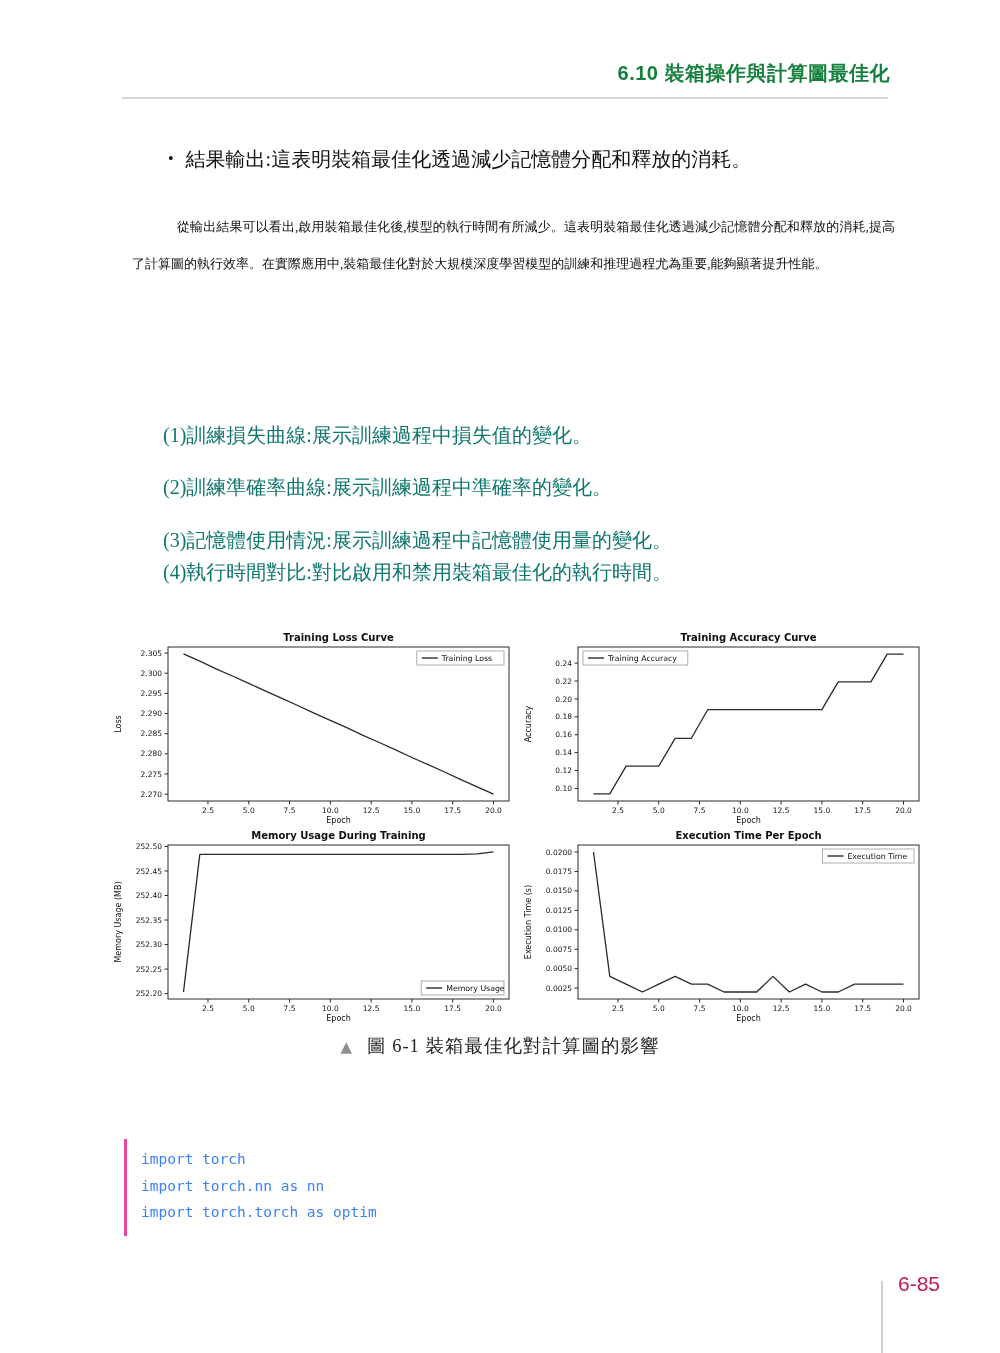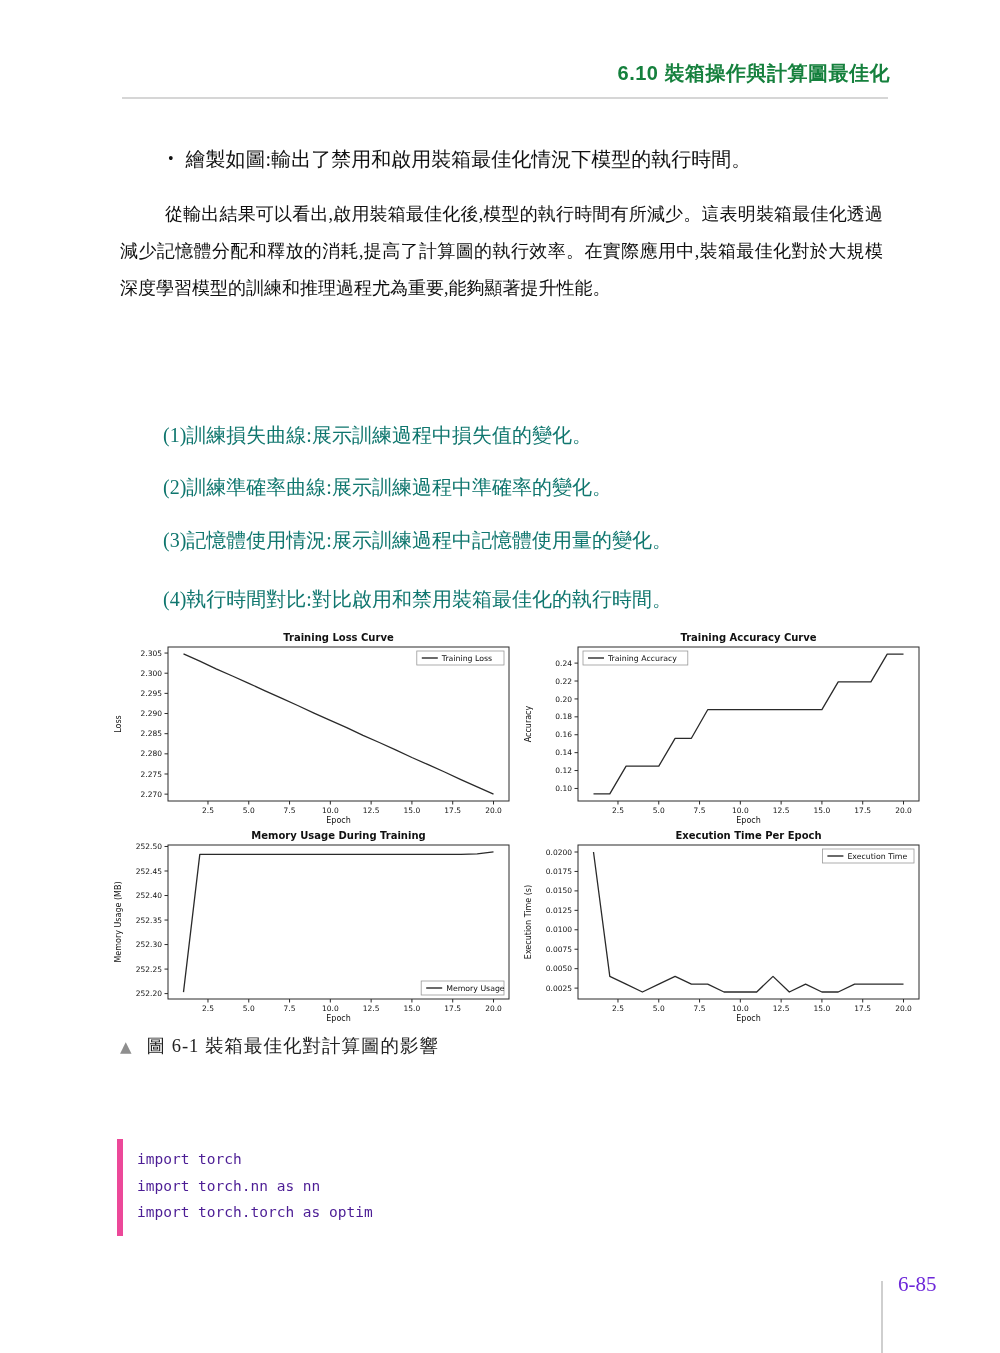--- a/index.html
+++ b/index.html
@@ -8,56 +8,56 @@
   .page{position:absolute;inset:0;background:#fff;overflow:hidden;}
 
   .header-title{position:absolute;top:60px;left:120px;width:770px;text-align:right;
     font-family:"Liberation Sans",sans-serif;font-size:20px;font-weight:600;color:#15803d;
     letter-spacing:0.5px;}
   .header-rule{position:absolute;top:97px;left:122px;width:766px;height:2px;background:#d6d6d6;}
 
   .bullet{position:absolute;top:144px;left:168px;width:720px;font-size:20px;line-height:30px;}
   .bullet-marker{margin-right:12px;font-size:16px;vertical-align:2px;}
 
-  .para{margin:0;position:absolute;left:120px;width:763px;font-size:18px;line-height:37px;
+  .para{margin:12px;position:absolute;left:120px;width:763px;font-size:13px;line-height:37px;
         text-align:justify;color:#101010;}
   .p1{top:196px;text-indent:45px;}
   .p2{top:361px;text-indent:45px;}
   .p3{top:1094px;text-indent:35px;}
 
   .list-item{position:absolute;left:163px;width:720px;font-size:20px;line-height:30px;color:#0f766e;}
-  .li1{top:420px;} .li2{top:472px;} .li3{top:525px;} .li4{top:584px;}
+  .li1{top:420px;} .li2{top:472px;} .li3{top:525px;} .li4{top:557px;}
 
   .figure{position:absolute;top:630px;left:110px;width:820px;height:396px;
           display:grid;grid-template-columns:410px 410px;grid-template-rows:198px 198px;}
   .chart{width:410px;height:198px;}
   .chart text{font-family:"DejaVu Sans",sans-serif;fill:#111;}
 
-  .caption{position:absolute;top:1033px;left:120px;width:760px;text-align:left;
+  .caption{position:absolute;top:1033px;left:120px;width:760px;text-align:center;
            font-size:18.5px;color:#222;letter-spacing:1px;}
   .tri{color:#8e8e8e;font-size:15px;margin-right:14px;font-family:"DejaVu Sans",sans-serif;}
 
-  .code{position:absolute;top:1139px;left:117px;width:770px;border-left:6px solid #ec4899;
+  .code{position:absolute;top:1139px;left:124px;width:770px;border-left:3px solid #ec4899;
         padding:7px 0 10px 14px;font-family:"DejaVu Sans Mono",monospace;font-size:14.5px;
-        line-height:26.5px;color:#4c1d95;}
-
-  .pageno{position:absolute;top:1272px;left:898px;font-family:Liberation Serif, serif;
-          font-size:21px;color:#6d28d9;}
+        line-height:26.5px;color:#3b82f6;}
+
+  .pageno{position:absolute;top:1272px;left:898px;font-family:Liberation Sans, sans-serif;
+          font-size:21px;color:#be185d;}
   .footer-line{position:absolute;left:881px;top:1281px;width:2px;height:72px;background:#cfcfcf;}
 </style>
 </head>
 <body>
 
 <div class="page">
 
   <div class="header-title">6.10  裝箱操作與計算圖最佳化</div>
   <div class="header-rule"></div>
 
   <div class="bullet">
-    <span class="bullet-marker">•</span><span>繪製如圖:輸出了禁用和啟用裝箱最佳化情況下模型的執行時間。</span>
+    <span class="bullet-marker">•</span><span>結果輸出:這表明裝箱最佳化透過減少記憶體分配和釋放的消耗。</span>
   </div>
 
   <p class="para p1">從輸出結果可以看出,啟用裝箱最佳化後,模型的執行時間有所減少。這表明裝箱最佳化透過減少記憶體分配和釋放的消耗,提高了計算圖的執行效率。在實際應用中,裝箱最佳化對於大規模深度學習模型的訓練和推理過程尤為重要,能夠顯著提升性能。</p>
 
   <div class="list-item li1">(1)訓練損失曲線:展示訓練過程中損失值的變化。</div>
   <div class="list-item li2">(2)訓練準確率曲線:展示訓練過程中準確率的變化。</div>
   <div class="list-item li3">(3)記憶體使用情況:展示訓練過程中記憶體使用量的變化。</div>
   <div class="list-item li4">(4)執行時間對比:對比啟用和禁用裝箱最佳化的執行時間。</div>
 
   <div class="figure">

